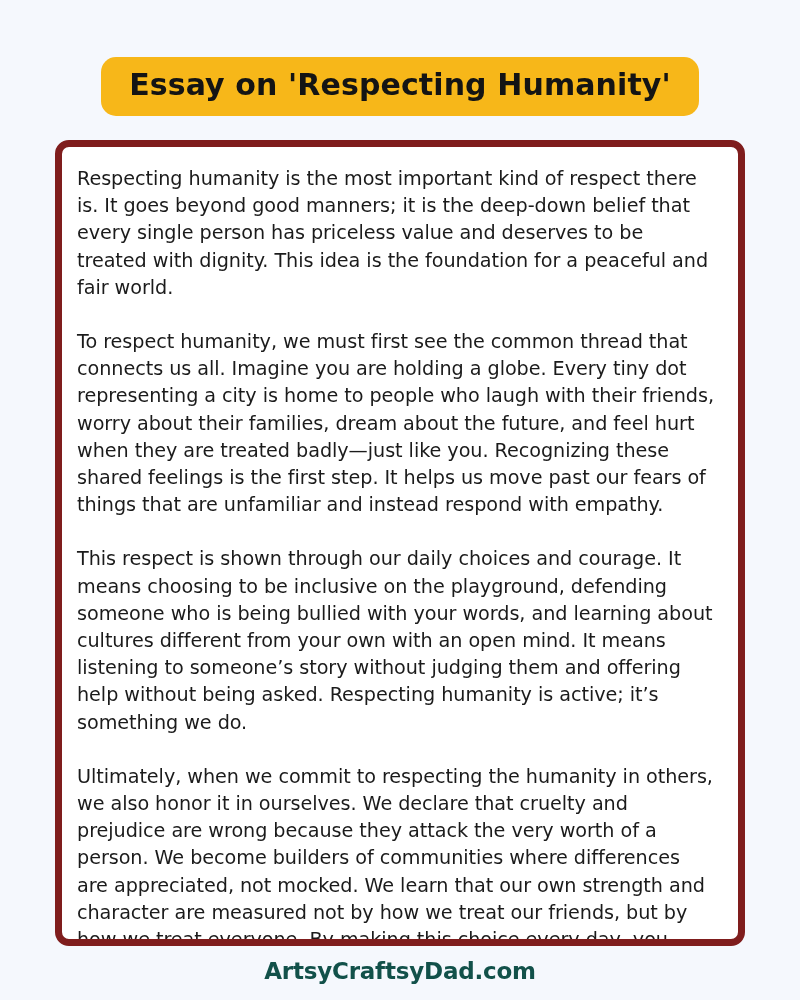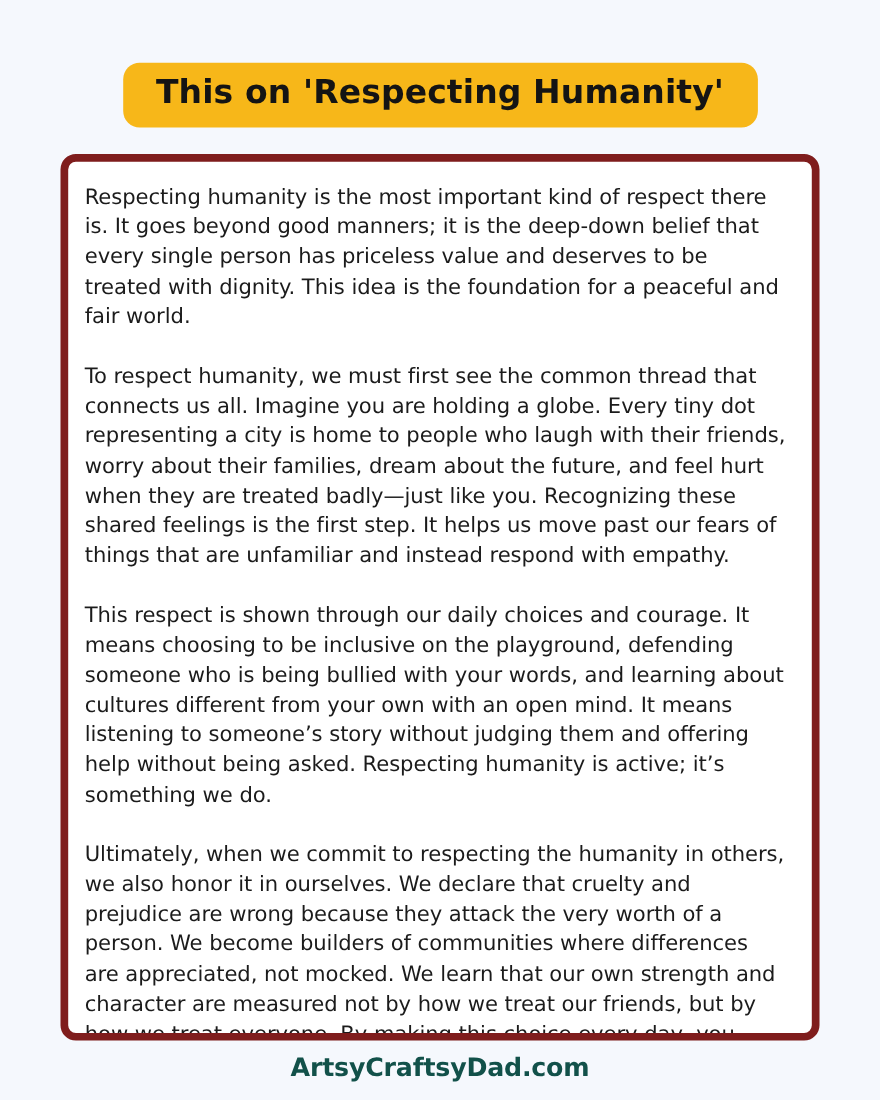--- a/index.html
+++ b/index.html
@@ -93,21 +93,21 @@
     letter-spacing: -0.2px;
   }
 </style>
 </head>
 <body>
 
 <div class="page">
 
   <div class="title-wrap">
     <div class="title-pill">
-      <span class="title-pill-text">This on 'Respecting Humanity'</span>
+      <span class="title-pill-text">Essay on 'Respecting Humanity'</span>
     </div>
   </div>
 
   <div class="card">
     <div class="essay-body">
       <p>Respecting humanity is the most important kind of respect there is. It goes beyond good manners; it is the deep-down belief that every single person has priceless value and deserves to be treated with dignity. This idea is the foundation for a peaceful and fair world.</p>
       <p>To respect humanity, we must first see the common thread that connects us all. Imagine you are holding a globe. Every tiny dot representing a city is home to people who laugh with their friends, worry about their families, dream about the future, and feel hurt when they are treated badly—just like you. Recognizing these shared feelings is the first step. It helps us move past our fears of things that are unfamiliar and instead respond with empathy.</p>
       <p>This respect is shown through our daily choices and courage. It means choosing to be inclusive on the playground, defending someone who is being bullied with your words, and learning about cultures different from your own with an open mind. It means listening to someone’s story without judging them and offering help without being asked. Respecting humanity is active; it’s something we do.</p>
       <p>Ultimately, when we commit to respecting the humanity in others, we also honor it in ourselves. We declare that cruelty and prejudice are wrong because they attack the very worth of a person. We become builders of communities where differences are appreciated, not mocked. We learn that our own strength and character are measured not by how we treat our friends, but by how we treat everyone. By making this choice every day, you become a powerful force for good, helping to weave a world where every person is given the basic respect they deserve simply for being human.</p>
     </div>

